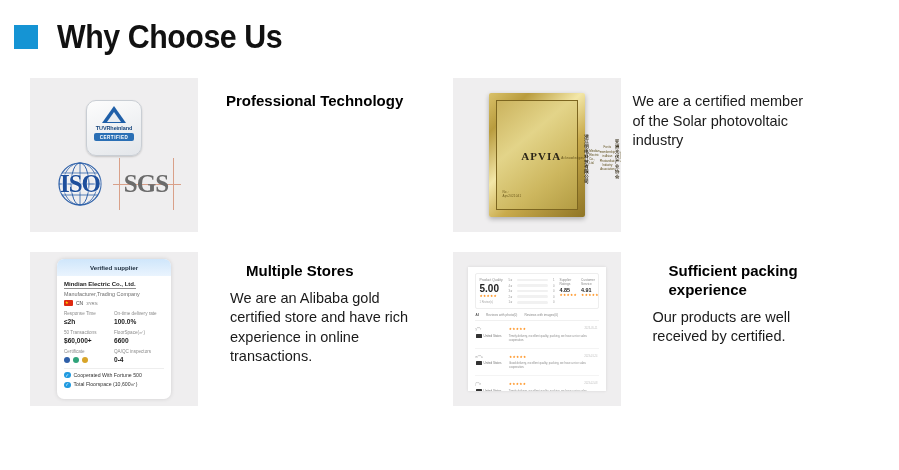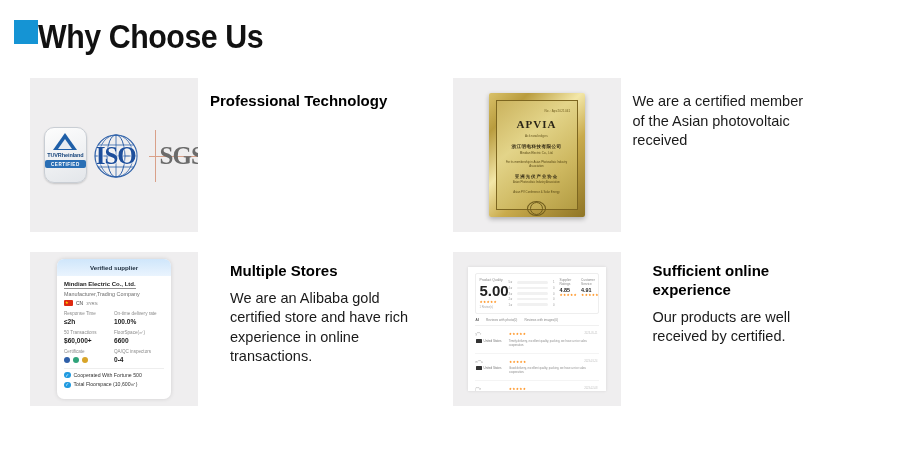--- a/index.html
+++ b/index.html
@@ -6,21 +6,21 @@
   body{
     width:899px;height:470px;
     background:#ffffff;
     font-family:"Liberation Sans", sans-serif;
     overflow:hidden;
     position:relative;
   }
   
   .page-heading{
     position:absolute;left:14px;top:20px;
-    display:flex;align-items:flex-start;gap:0;
+    display:flex;align-items:center;gap:19px;
   }
   .heading-square{
     width:24px;height:24px;background:#1594d4;display:block;
   }
   .heading-text{
     font-size:33px;font-weight:bold;color:#111111;
     letter-spacing:-0.5px;line-height:1;
     font-family:"Liberation Sans", sans-serif;
     transform:scaleX(0.92);transform-origin:left center;
   }
@@ -30,31 +30,31 @@
   }
   .row{display:flex;margin-bottom:20px;}
   .cell{display:flex;width:50%;}
   .media{
     width:168px;height:154px;background:#efeeef;
     flex:0 0 168px;display:flex;align-items:center;justify-content:center;
     overflow:hidden;position:relative;
   }
   .copy{padding-left:12px;padding-top:14px;flex:1 1 auto;}
   .copy h3{
-    margin:0 0 8px 0;font-size:15px;font-weight:bold;color:#000;
+    margin:0 0 8px 16px;font-size:15px;font-weight:bold;color:#000;
     line-height:1.25;max-width:185px;
   }
   .copy p{
     margin:0;font-size:14.5px;color:#1a1a1a;line-height:1.35;
     max-width:180px;
   }
   .row2 .copy{padding-top:10px;padding-left:32px;}
 
   
-  .certs{width:140px;display:flex;flex-direction:row;align-items:center;}
+  .certs{width:140px;display:flex;flex-direction:column;align-items:center;}
   .tuv{
     width:56px;height:56px;border-radius:10px;
     background:linear-gradient(160deg,#fdfdfd,#e3e6ea);
     border:1px solid #c9ced4;
     display:flex;flex-direction:column;align-items:center;justify-content:flex-start;
     padding-top:5px;box-sizing:border-box;
     box-shadow:0 1px 2px rgba(0,0,0,.18);
   }
   .tuv-tri{width:0;height:0;border-left:12px solid transparent;border-right:12px solid transparent;border-bottom:17px solid #1f5fa8;position:relative;}
   .tuv-tri:after{content:"";position:absolute;left:-7px;top:6px;width:0;height:0;border-left:7px solid transparent;border-right:7px solid transparent;border-bottom:10px solid #e8ecf1;}
@@ -74,21 +74,21 @@
   .frame-outer{
     width:96px;height:124px;
     background:linear-gradient(135deg,#d9c169 0%,#b99c3e 18%,#f3e7a8 42%,#c9ab4c 62%,#8f7526 100%);
     padding:7px;box-sizing:border-box;border-radius:2px;
     box-shadow:0 2px 5px rgba(0,0,0,.28);
   }
   .frame-inner{
     width:100%;height:100%;box-sizing:border-box;
     border:1.5px solid #7d6620;
     background:linear-gradient(140deg,#cbb35e 0%,#e3d489 35%,#cdb75f 70%,#b39c43 100%);
-    display:flex;flex-direction:column;align-items:center;
+    display:flex;flex-direction:row;align-items:center;
     padding:8px 6px 6px;position:relative;
   }
   .cert-topline{align-self:flex-end;font-size:3px;color:#6d5a1c;margin-bottom:5px;letter-spacing:.2px;}
   .cert-title{font-size:11px;font-weight:bold;color:#2b2517;letter-spacing:1px;font-family:"Liberation Serif",serif;}
   .cert-sub{font-size:3px;color:#5e4e18;margin-top:4px;letter-spacing:.3px;}
   .cert-cn{font-size:4.6px;color:#2f2712;font-weight:bold;margin-top:6px;letter-spacing:.4px;}
   .cert-en{font-size:3px;color:#5a4a16;margin-top:2px;}
   .cert-body{font-size:2.8px;color:#5a4a16;margin-top:5px;text-align:center;line-height:1.6;}
   .cert-cn2{font-size:4.4px;color:#2f2712;font-weight:bold;margin-top:5px;letter-spacing:1px;}
   .cert-en2{font-size:2.7px;color:#5a4a16;margin-top:2px;}
@@ -131,21 +131,21 @@
 
   
   .rv-card{
     width:138px;height:124px;background:#ffffff;
     box-shadow:0 0 3px rgba(0,0,0,.1);
     padding:6px 7px;box-sizing:border-box;overflow:hidden;
   }
   .rv-top{display:flex;border:1px solid #eeeeee;border-radius:2px;padding:4px;gap:5px;}
   .rv-score{width:24px;}
   .rv-sclabel{font-size:3.4px;color:#888;}
-  .rv-scnum{font-size:15px;font-weight:bold;color:#222;line-height:1.1;margin-top:1px;}
+  .rv-scnum{font-size:10px;font-weight:bold;color:#222;line-height:1.1;margin-top:1px;}
   .stars{color:#ff8400;font-size:3.6px;letter-spacing:.3px;line-height:1;margin-top:1px;}
   .rv-scfoot{font-size:2.6px;color:#aaa;margin-top:2px;}
   .rv-bars{flex:1 1 auto;display:flex;flex-direction:column;gap:1.6px;justify-content:center;}
   .rv-barrow{display:flex;align-items:center;gap:2px;}
   .rv-bl{font-size:2.8px;color:#999;width:6px;}
   .rv-track{flex:1 1 auto;height:2.6px;background:#f1f1f1;border-radius:2px;overflow:hidden;}
   .rv-fill{height:100%;background:#ff6a00;}
   .rv-bn{font-size:2.8px;color:#999;width:5px;text-align:right;}
   .rv-right{width:34px;display:flex;gap:4px;}
   .rv-rcol{flex:1;}
@@ -224,21 +224,21 @@
             <span class="cert-cn2">亚洲光伏产业协会</span>
             <span class="cert-en2">Asian Photovoltaic Industry Association</span>
             <span class="cert-foot">Asian PV Conference &amp; Solar Energy</span>
             <span class="cert-seal">
                 <span class="cert-seal-in"></span>
               </span>
           </div>
         </div>
       </div>
       <div class="copy">
-        <p>We are a certified member of the Asian photovoltaic received</p>
+        <p>We are a certified member of the Solar photovoltaic industry</p>
       </div>
     </div>
 
   </div>
 
   <div class="row row2">
 
     <div class="cell">
       <div class="media">
         <div class="vs-card">
@@ -396,19 +396,19 @@
             </div>
             <div class="rv-content">
               <span class="rv-date">2023-02-08</span>
               <div class="stars">★★★★★</div>
               <div class="rv-ctext">Timely delivery, excellent quality, packing, we have a nice sales cooperation.</div>
             </div>
           </div>
         </div>
       </div>
       <div class="copy">
-        <h3>Sufficient online experience</h3>
+        <h3>Sufficient packing experience</h3>
         <p>Our products are well received by certified.</p>
       </div>
     </div>
 
   </div>
 </div>
 
 </body></html>

